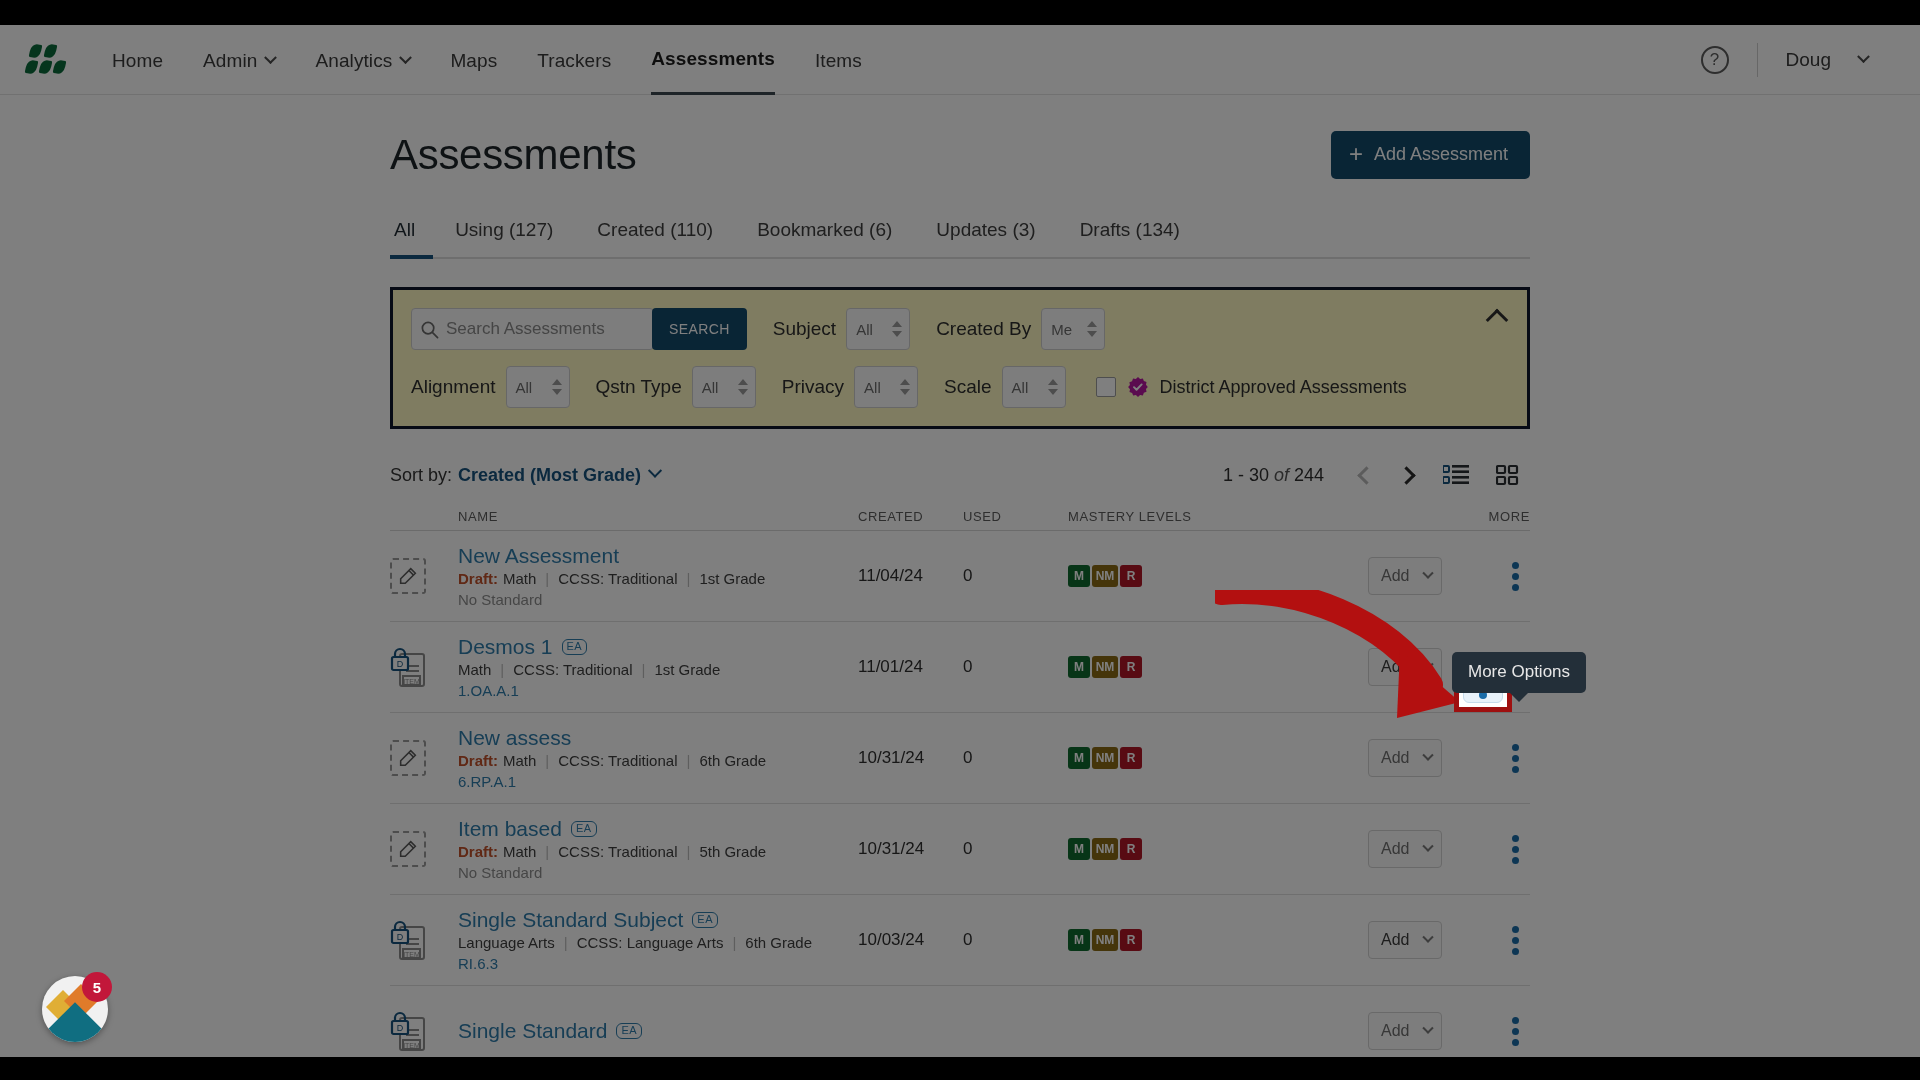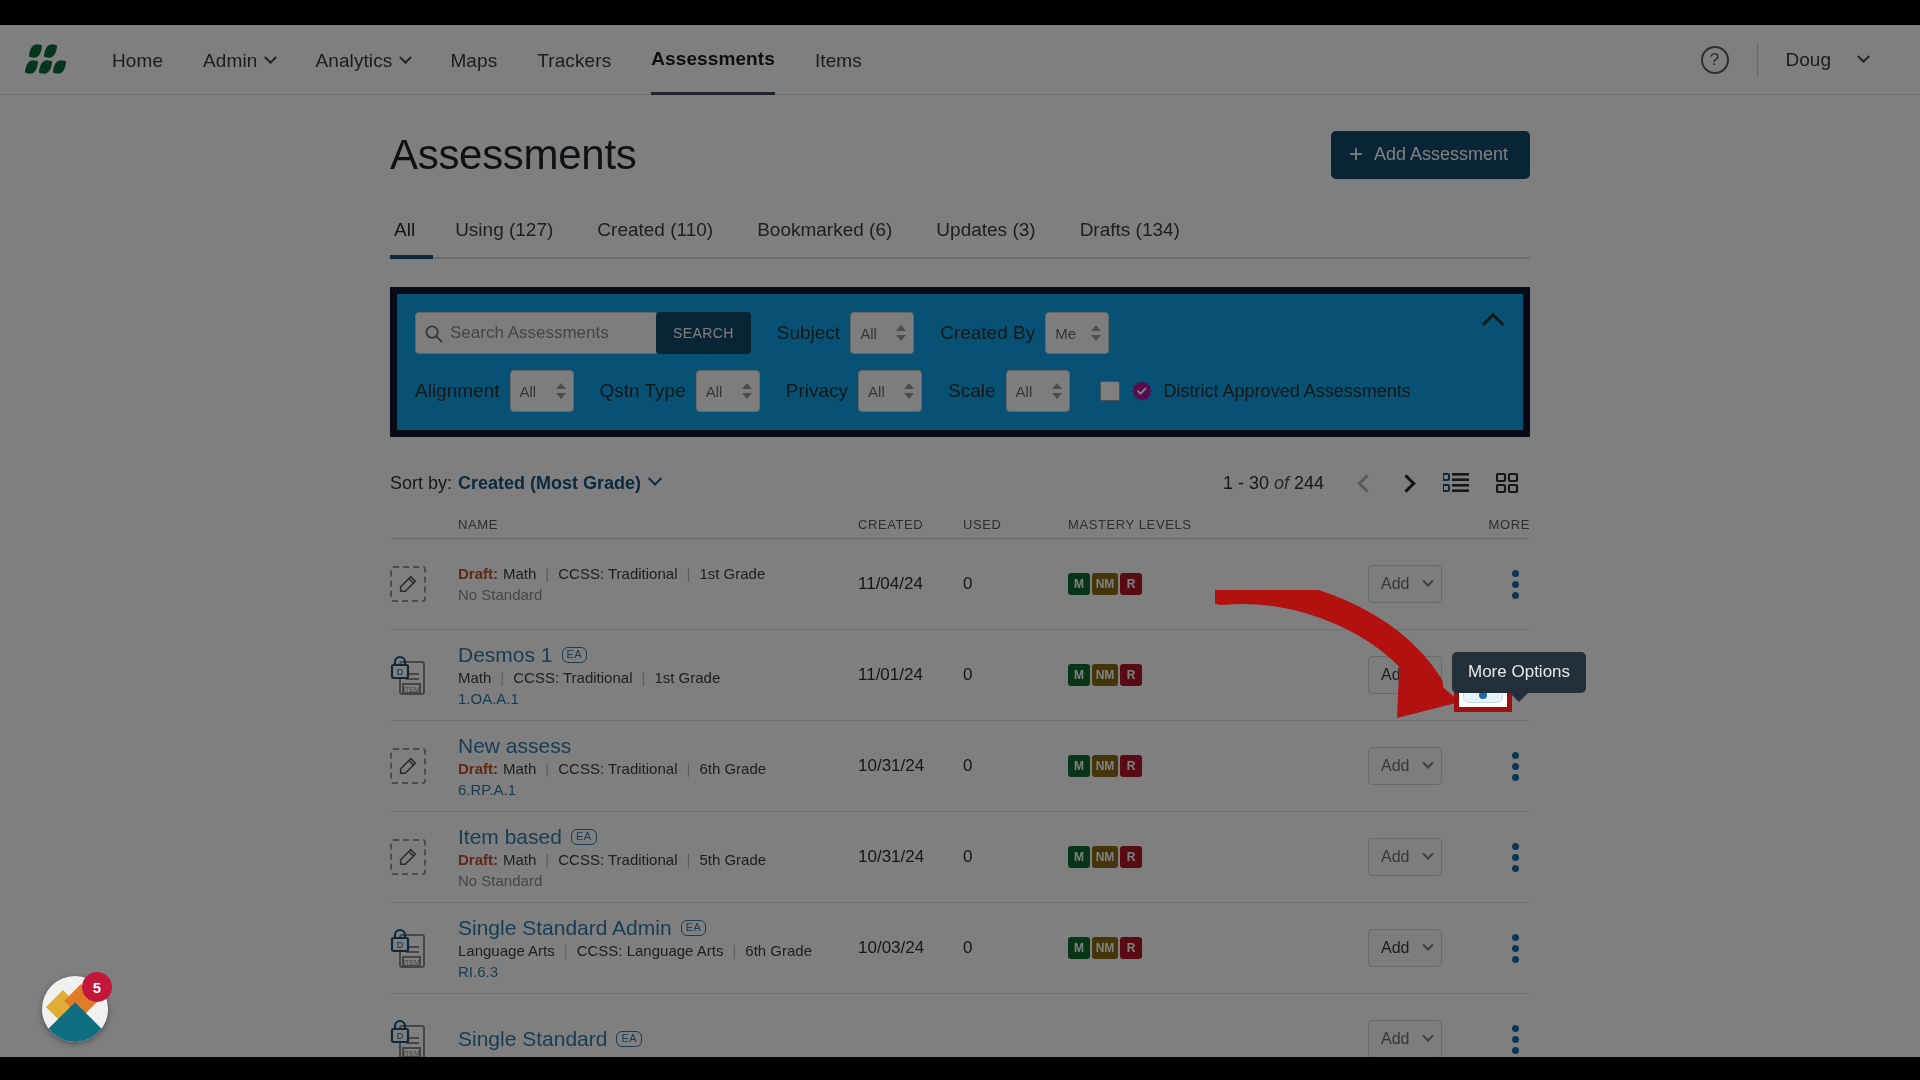--- a/index.html
+++ b/index.html
@@ -148,22 +148,22 @@
     border-bottom: 4px solid transparent;
   }
   .tab:first-child { padding-left: 4px; padding-right: 18px;}
   .tab.active {
     color: #1f2a33; font-weight: normal;
     border-bottom: 4px solid #17537e;
   }
 
   
   .filters {
-    background: #0ea5e9;
-    border: 7px solid #0f172a;
+    background: #fef9c3;
+    border: 3px solid #0f172a;
     padding: 18px 20px 18px 18px;
     position: relative;
   }
   .filter-row { display: flex; align-items: center; }
   .filter-row.r1 { margin-bottom: 16px; }
   .searchbox {
     display: flex; align-items: center;
     border: 1px solid #cfcfcf; border-radius: 4px;
     background: #fafafa; height: 42px; width: 243px;
     overflow: hidden;
@@ -629,20 +629,23 @@
             <div class="c-icon">
               <div class="icon-draft">
                 <svg width="22" height="22" viewBox="0 0 24 24">
                   <path d="M4 20 L4 15 L15 4 L20 9 L9 20 Z" fill="none" stroke="#5a5a5a" stroke-width="1.7"></path>
                   <line x1="13" y1="6" x2="18" y2="11" stroke="#5a5a5a" stroke-width="1.7"></line>
                 </svg>
               </div>
             </div>
             <div class="c-name">
               <div class="namecell">
+                <div class="aname">
+                  <span>New Assessment</span>
+                </div>
                 <div class="meta">
                   <span class="draft">Draft:</span>
                   <span>Math</span>
                   <span class="sep">|</span>
                   <span>CCSS: Traditional</span>
                   <span class="sep">|</span>
                   <span>1st Grade</span>
                 </div>
                 <div class="std none">No Standard</div>
               </div>
@@ -828,21 +831,21 @@
                   <rect x="13" y="30" width="17" height="9" fill="none" stroke="#8c8c8c" stroke-width="2"></rect>
                   <text x="21.5" y="37.5" font-size="7" fill="#8c8c8c" text-anchor="middle" font-family="Liberation Sans">ITEM</text>
                   <path d="M5 11 v-3 a5 5 0 0 1 10 0 v3" fill="none" stroke="#17537e" stroke-width="2.2"></path>
                   <rect x="2" y="11" width="16" height="13" rx="1.5" fill="#ffffff" stroke="#17537e" stroke-width="2.2"></rect>
                   <text x="10" y="21" font-size="9" fill="#17537e" text-anchor="middle" font-family="Liberation Sans">D</text>
                 </svg></div>
             </div>
             <div class="c-name">
               <div class="namecell">
                 <div class="aname">
-                  <span>Single Standard Admin</span>
+                  <span>Single Standard Subject</span>
                   <span class="ea-badge">EA</span>
                 </div>
                 <div class="meta">
                   <span>Language Arts</span>
                   <span class="sep">|</span>
                   <span>CCSS: Language Arts</span>
                   <span class="sep">|</span>
                   <span>6th Grade</span>
                 </div>
                 <div class="std">RI.6.3</div>

